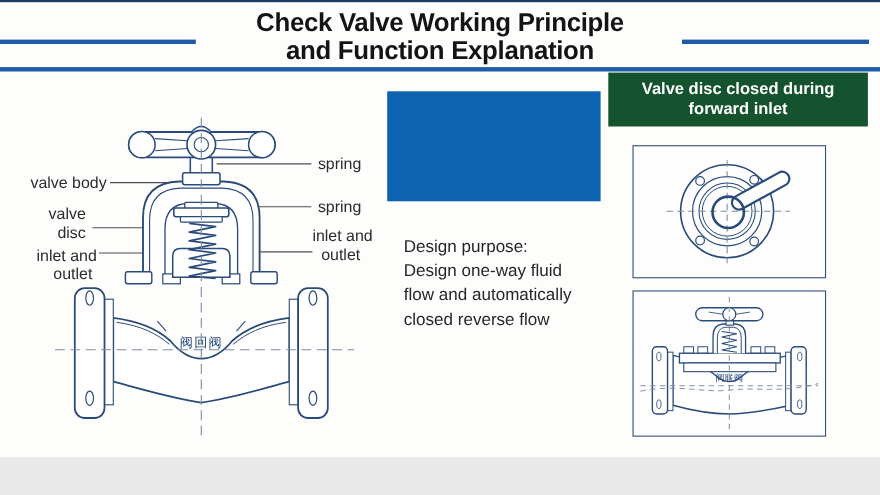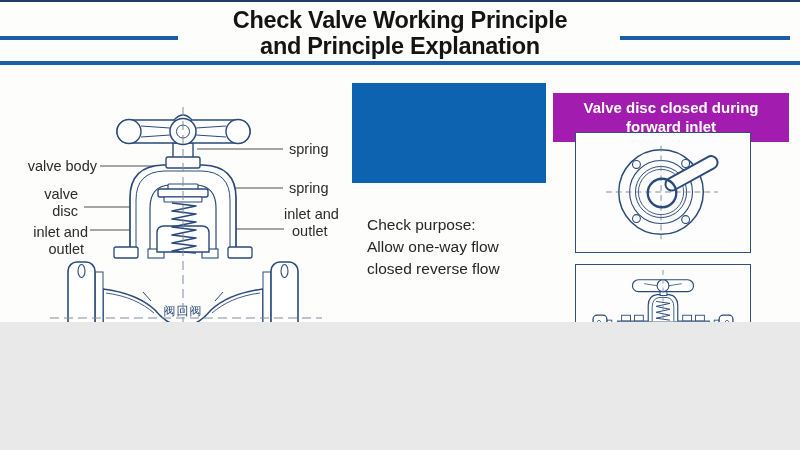--- a/index.html
+++ b/index.html
@@ -1,51 +1,51 @@
 <!DOCTYPE html>
 <html><head>
 <meta charset="utf-8">
 <style>
   html,body{margin:0;padding:0;background:#e9e9e9;}
   .slide{
-    position:relative;width:800px;height:322px;overflow:hidden;
+    position:relative;width:800px;height:416px;overflow:hidden;
     background:#fdfdfc;
     font-family:"Liberation Sans","DejaVu Sans",sans-serif;
   }
   .top-line{position:absolute;left:0;top:0;width:800px;height:2px;background:#1e3c68;}
   .title{position:absolute;left:0;top:7px;width:800px;text-align:center;
     font-weight:bold;font-size:23.5px;line-height:26px;color:#141414;letter-spacing:-0.3px;}
   .deco{position:absolute;height:3.5px;background:#1c5da8;top:36px;}
   .deco-l{left:0;width:178px;}
   .deco-r{left:620px;width:170px;}
   .divider{position:absolute;left:0;top:61px;width:800px;height:4px;background:#1c5da8;}
   .left-svg{position:absolute;left:0;top:70px;width:345px;height:355px;}
   .lbl{font-size:14.5px;fill:#2b2b2b;}
   .blue-rect{position:absolute;left:352px;top:83px;width:194px;height:100px;background:#0d63b0;}
   .center-text{position:absolute;left:367px;top:214px;width:178px;
     font-size:15.5px;line-height:22px;color:#262626;}
-  .right-header{position:absolute;left:553px;top:93px;width:236px;height:44px;background:#a21caf;
+  .right-header{position:absolute;left:553px;top:66px;width:236px;height:44px;background:#14532d;
     color:#ffffff;font-weight:bold;font-size:15px;line-height:19px;text-align:center;padding-top:5px;
     box-sizing:content-box;}
   .rbox{position:absolute;left:575px;width:176px;border:1.5px solid #31507e;background:#fdfdfd;box-sizing:border-box;}
   .rbox-top{top:132px;height:121px;}
   .rbox-bottom{top:264px;height:133px;}
   .rbox svg{display:block;width:100%;height:100%;}
   .bottom-bar{position:absolute;left:0;top:424px;width:800px;height:26px;background:#1157a2;}
 </style>
 </head>
 <body>
 
 <div class="slide">
 
   <div class="top-line"></div>
 
   <div class="title">
     <div>Check Valve Working Principle</div>
-    <div>and Principle Explanation</div>
+    <div>and Function Explanation</div>
   </div>
   <div class="deco deco-l"></div>
   <div class="deco deco-r"></div>
   <div class="divider"></div>
 
   <svg class="left-svg" viewBox="0 70 345 355">
     <g stroke="#4f4f4f" stroke-width="1">
       <line x1="100" y1="166" x2="163" y2="166"></line>
       <line x1="84" y1="207" x2="158" y2="207"></line>
       <line x1="90" y1="230" x2="148" y2="230"></line>
@@ -125,22 +125,23 @@
     <text class="lbl" x="88" y="237" text-anchor="end">inlet and</text>
     <text class="lbl" x="84" y="254" text-anchor="end">outlet</text>
     <text class="lbl" x="289" y="154">spring</text>
     <text class="lbl" x="289" y="193">spring</text>
     <text class="lbl" x="284" y="219">inlet and</text>
     <text class="lbl" x="292" y="236">outlet</text>
   </svg>
 
   <div class="blue-rect"></div>
   <div class="center-text">
-    <div>Check purpose:</div>
-    <div>Allow one-way flow</div>
+    <div>Design purpose:</div>
+    <div>Design one-way fluid</div>
+    <div>flow and automatically</div>
     <div>closed reverse flow</div>
   </div>
 
   <div class="right-header">
     <div>Valve disc closed during</div>
     <div>forward inlet</div>
   </div>
 
   <div class="rbox rbox-top">
     <svg viewBox="575 132 176 121">

